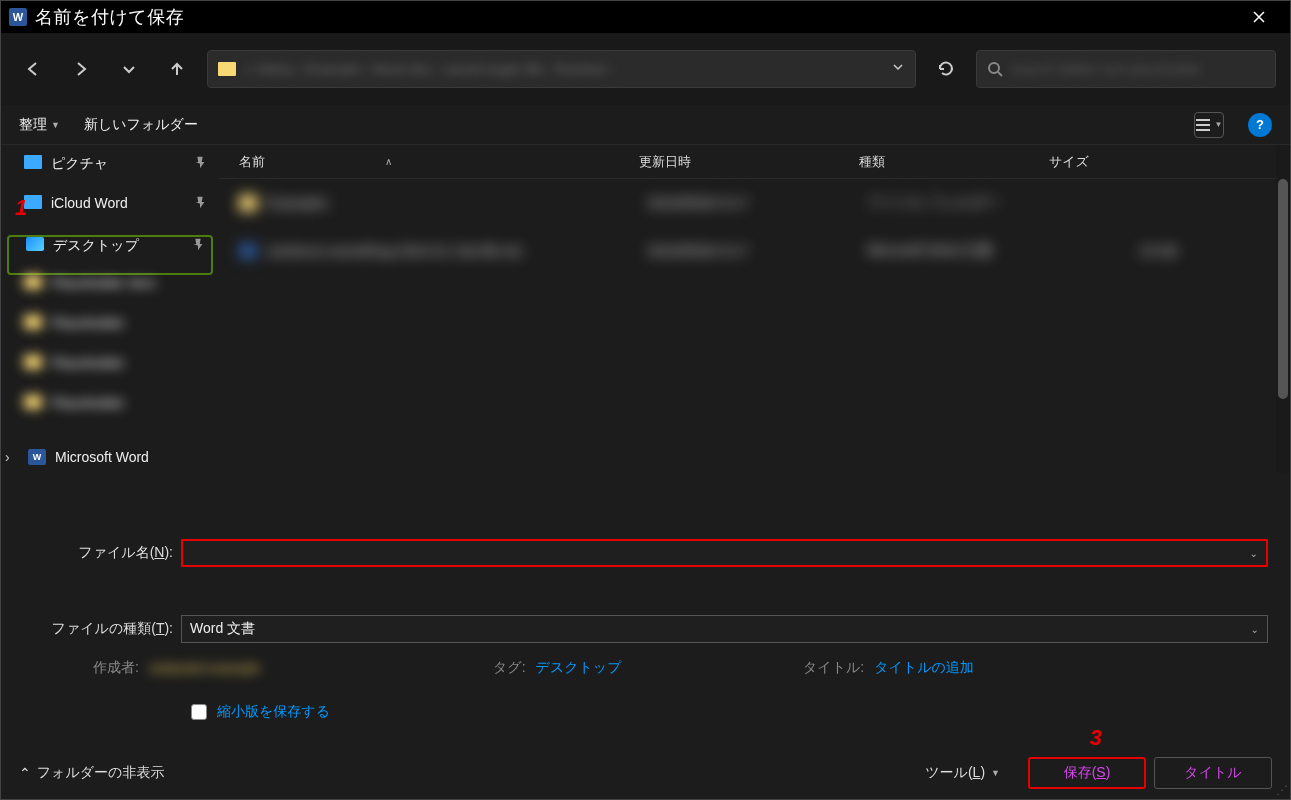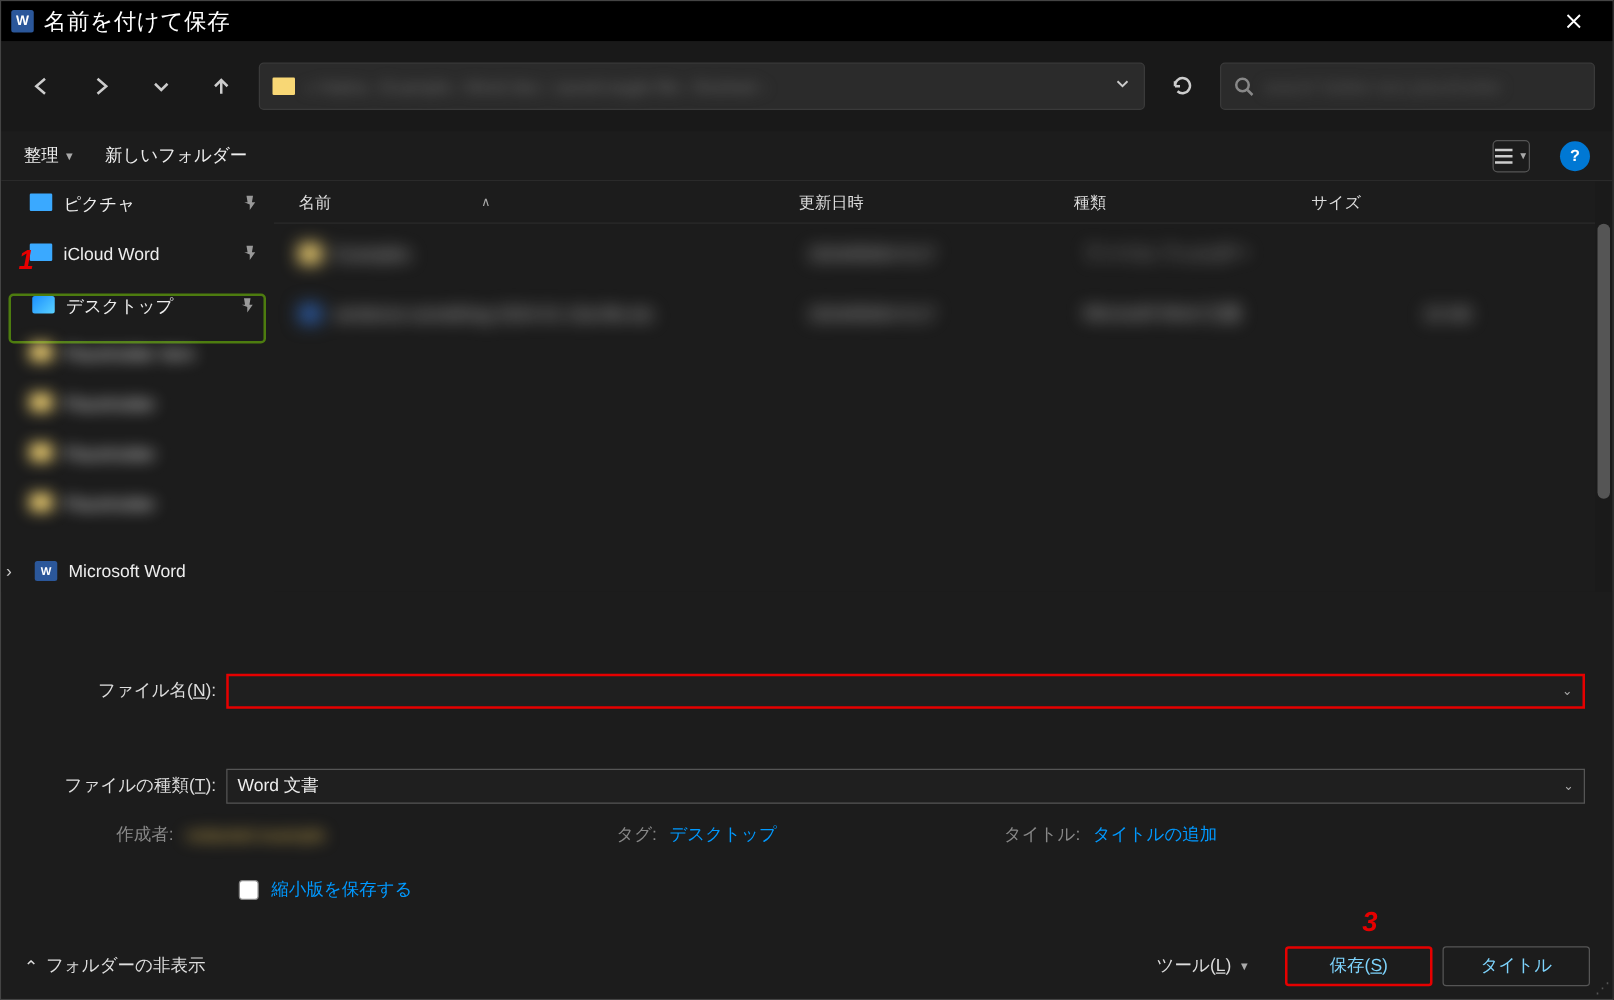--- a/index.html
+++ b/index.html
@@ -78,21 +78,21 @@
   .meta-row .mv.blur { filter: blur(6px); color: #d9b451; }
   .meta-row .seg { display: flex; align-items: center; gap: 10px; }
   .check-row { display: flex; align-items: center; padding: 18px 0 18px 178px; gap: 10px; }
   .chk { width: 16px; height: 16px; border: 1px solid #888; border-radius: 3px; background: #fff; }
   .check-row span { color: #0099ff; font-size: 14px; }
   
   .footer { height: 52px; background: #1c1c1c; display: flex; align-items: center; padding: 0 18px; position: relative; }
   .footer .hide { font-size: 14px; color: #ddd; display: flex; align-items: center; gap: 6px; }
   .footer .sp { flex: 1; }
   .footer .tools { font-size: 14px; color: #ddd; margin-right: 20px; display: flex; align-items: center; gap: 6px; justify-content: flex-end; }
-  .footer .fbtn { width: 118px; height: 32px; border: 1px solid #555; border-radius: 3px; display: flex; align-items: center; justify-content: center; font-size: 14px; color: #7dd3fc; margin-left: 8px; }
+  .footer .fbtn { width: 118px; height: 32px; border: 1px solid #555; border-radius: 3px; display: flex; align-items: center; justify-content: center; font-size: 14px; color: #d946ef; margin-left: 8px; }
   .footer .fbtn.primary { border: 2px solid #e60000; }
   .footer .num3-pos { position: absolute; right: 188px; top: -22px; }
   .grip { position: absolute; right: 2px; bottom: 2px; color: #555; font-size: 12px; }
   u { text-decoration: underline; }
 </style>
 </head>
 <body>
 
 <div class="window">
 

